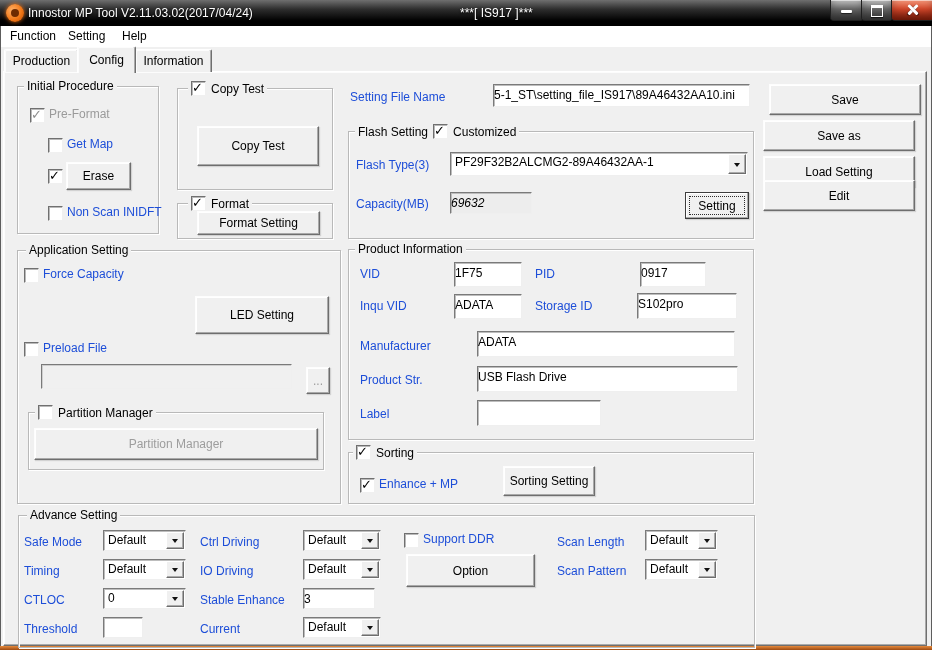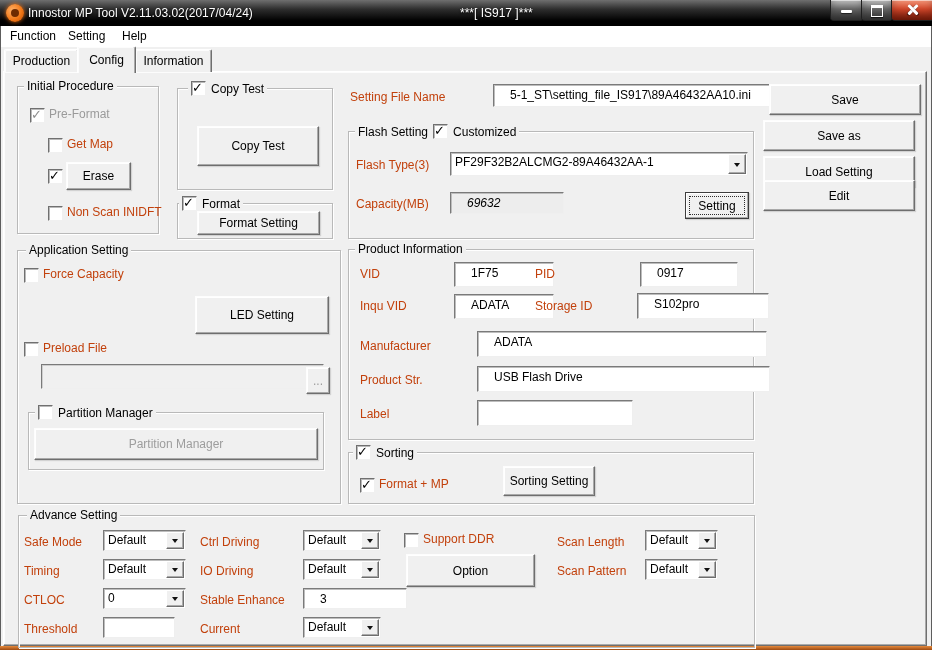--- a/index.html
+++ b/index.html
@@ -44,32 +44,32 @@
     border-top-color:#fff;border-left-color:#fff;border-radius:2px 2px 0 0;
     box-shadow:inset -1px 0 0 #aaa, inset 1px 1px 0 #fcfcfc;
     display:flex;align-items:center;justify-content:center;font-size:12px;z-index:1;}
   .tab.active{z-index:3;}
 
   
   .group{position:absolute;border:1px solid #b9b9b9;
     box-shadow:inset 1px 1px 0 #fff, 1px 1px 0 #fff;}
   .legend{position:absolute;top:-8px;background:#f0f0f0;padding:0 3px;font-size:12px;
     white-space:nowrap;z-index:2;display:flex;align-items:center;gap:5px;}
-  .lbl{position:absolute;font-size:12px;color:#c2410c;white-space:nowrap;}
+  .lbl{position:absolute;font-size:12px;color:#1d4ed8;white-space:nowrap;}
   .lbl.dis{color:#9a9a9a;}
   .btn{position:absolute;background:#f0f0f0;border:1px solid #6e6e6e;
     border-top-color:#fdfdfd;border-left-color:#fdfdfd;
     box-shadow:inset -1px -1px 0 #a9a9a9, inset 1px 1px 0 #fff, 1px 1px 1px rgba(0,0,0,.12);
     display:flex;align-items:center;justify-content:center;font-size:12px;color:#000;cursor:default;}
   .btn.disabled{color:#9d9d9d;}
   .btn.focused{border:1px solid #3c3c3c;}
   .btn.focused::after{content:"";position:absolute;inset:3px;border:1px dotted #2b2b2b;}
   .field{position:absolute;background:#fff;border:1px solid #7a7a7a;
     border-bottom-color:#efefef;border-right-color:#efefef;
-    box-shadow:inset 1px 1px 0 #bdbdbd;font-size:12px;padding:3px 16px;
+    box-shadow:inset 1px 1px 0 #bdbdbd;font-size:12px;padding:3px 0;
     white-space:nowrap;overflow:hidden;color:#000;}
   .field.readonly{background:#ededed;}
   .field.disabledf{background:#f0f0f0;box-shadow:inset 1px 1px 0 #cfcfcf;}
   .combo{position:absolute;background:#fff;border:1px solid #7a7a7a;
     border-bottom-color:#efefef;border-right-color:#efefef;
     box-shadow:inset 1px 1px 0 #bdbdbd;display:flex;}
   .combo .cval{flex:1;font-size:12px;padding:2px 2px 2px 4px;overflow:hidden;white-space:nowrap;}
   .combo .cbtn{width:16px;margin:1px;background:#f0f0f0;border:1px solid #6e6e6e;
     border-top-color:#fff;border-left-color:#fff;box-shadow:inset -1px -1px 0 #aaa;
     display:flex;align-items:center;justify-content:center;flex:none;}
@@ -129,21 +129,21 @@
 
   <div class="group" style="left:177px;top:88px;width:154px;height:100px;">
     <div class="legend" style="left:10px;">
       <span class="cb inline checked"></span>
       <span>Copy Test</span>
     </div>
   </div>
   <div class="btn" style="left:197px;top:126px;width:120px;height:38px;">Copy Test</div>
 
   <div class="group" style="left:177px;top:203px;width:154px;height:34px;">
-    <div class="legend" style="left:1px;text-align:right;">
+    <div class="legend" style="left:10px;text-align:right;">
       <span class="cb inline checked"></span>
       <span>Format</span>
     </div>
   </div>
   <div class="btn" style="left:197px;top:211px;width:121px;height:22px;">Format Setting</div>
 
   <span class="lbl" style="left:350px;top:90px;">Setting File Name</span>
   <div class="field" style="left:493px;top:84px;width:255px;height:15px;">5-1_ST\setting_file_IS917\89A46432AA10.ini</div>
 
   <div class="group" style="left:348px;top:131px;width:404px;height:106px;">
@@ -205,21 +205,21 @@
   <span class="lbl" style="left:360px;top:407px;">Label</span>
   <div class="field" style="left:477px;top:400px;width:122px;height:18px;"></div>
 
   <div class="group" style="left:348px;top:452px;width:404px;height:50px;">
     <div class="legend" style="left:4px;">
       <span class="cb inline checked"></span>
       <span>Sorting</span>
     </div>
   </div>
   <span class="cb checked" style="left:360px;top:478px;"></span>
-  <span class="lbl" style="left:379px;top:477px;">Format + MP</span>
+  <span class="lbl" style="left:379px;top:477px;">Enhance + MP</span>
   <div class="btn" style="left:503px;top:466px;width:90px;height:28px;">Sorting Setting</div>
 
   <div class="group" style="left:18px;top:515px;width:735px;height:131px;">
     <span class="legend" style="left:8px;">Advance Setting</span>
   </div>
   <span class="lbl" style="left:24px;top:535px;">Safe Mode</span>
   <div class="combo" style="left:103px;top:530px;width:81px;height:19px;">
     <span class="cval">Default</span>
     <span class="cbtn">
         <span class="tri"></span>

